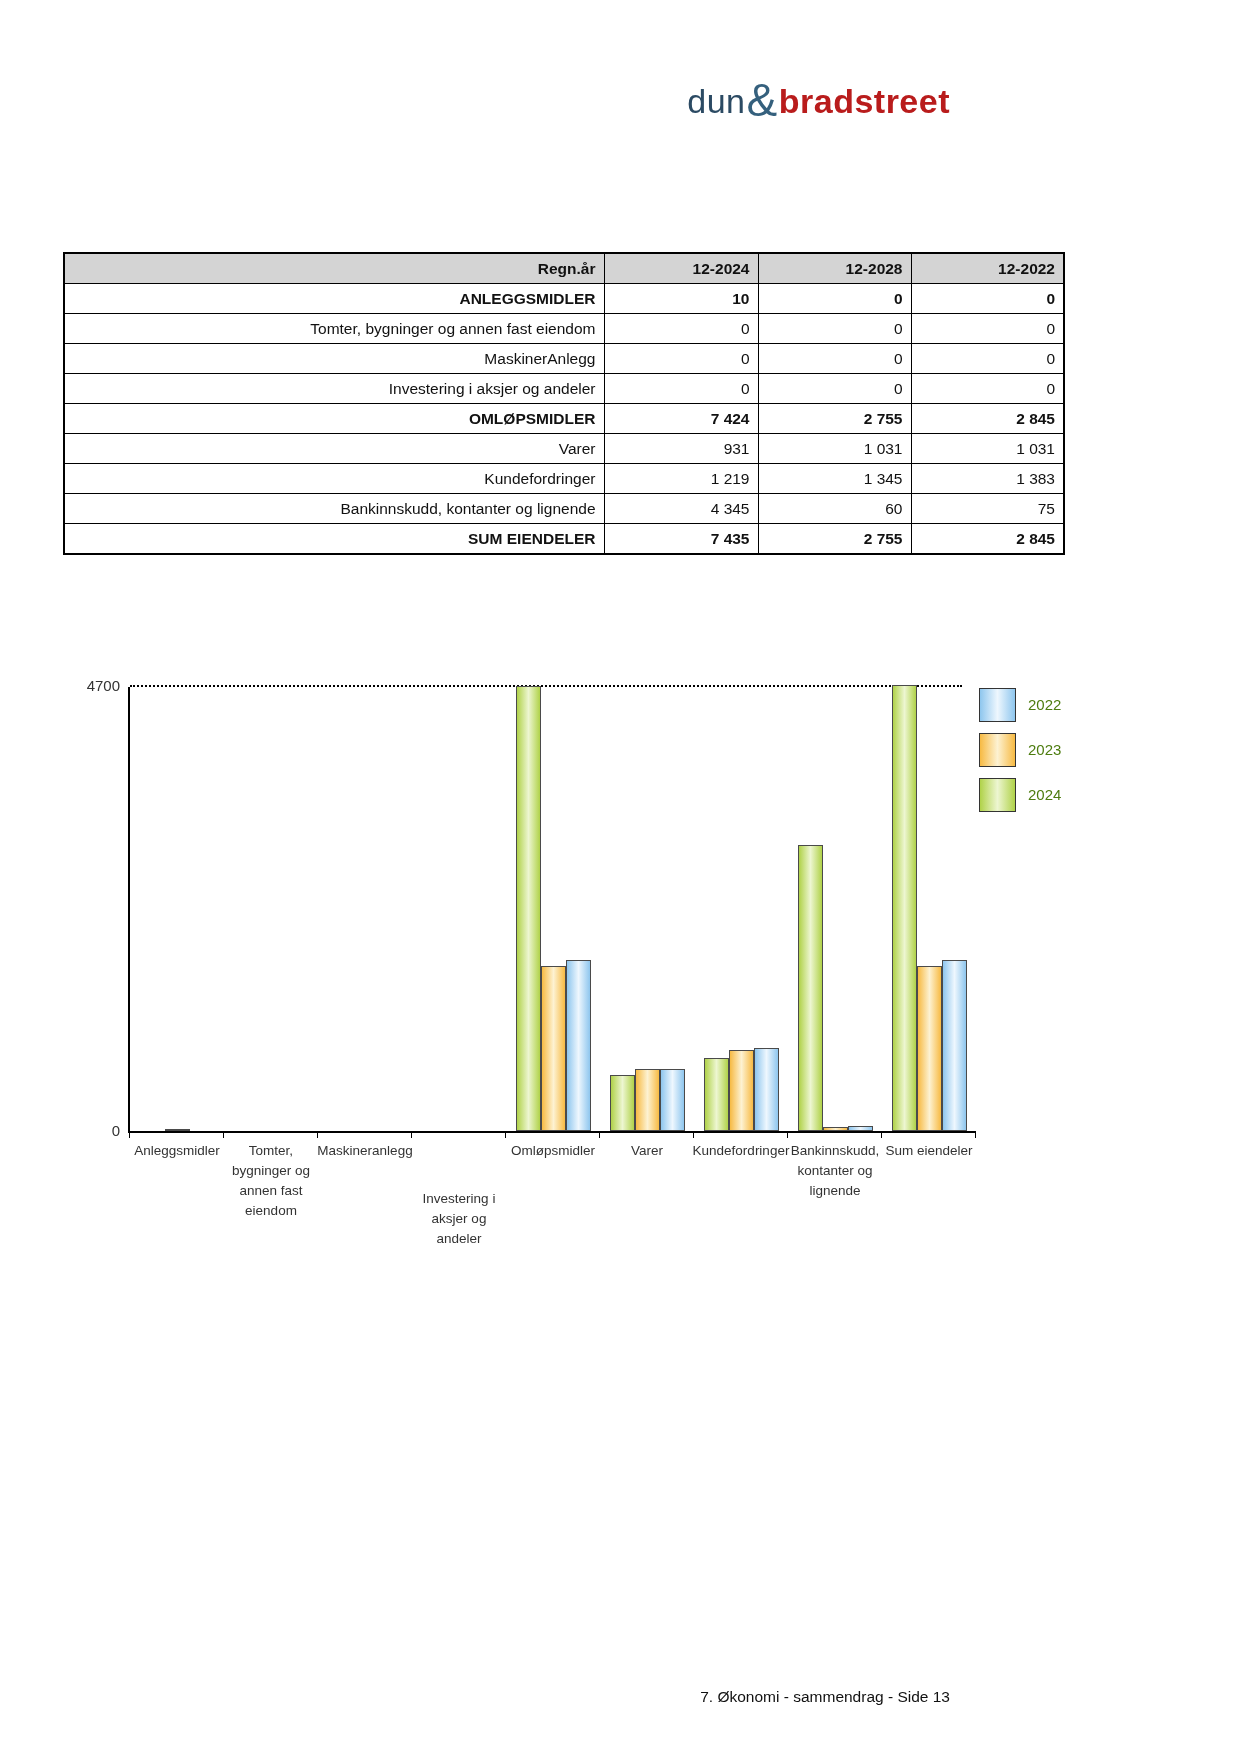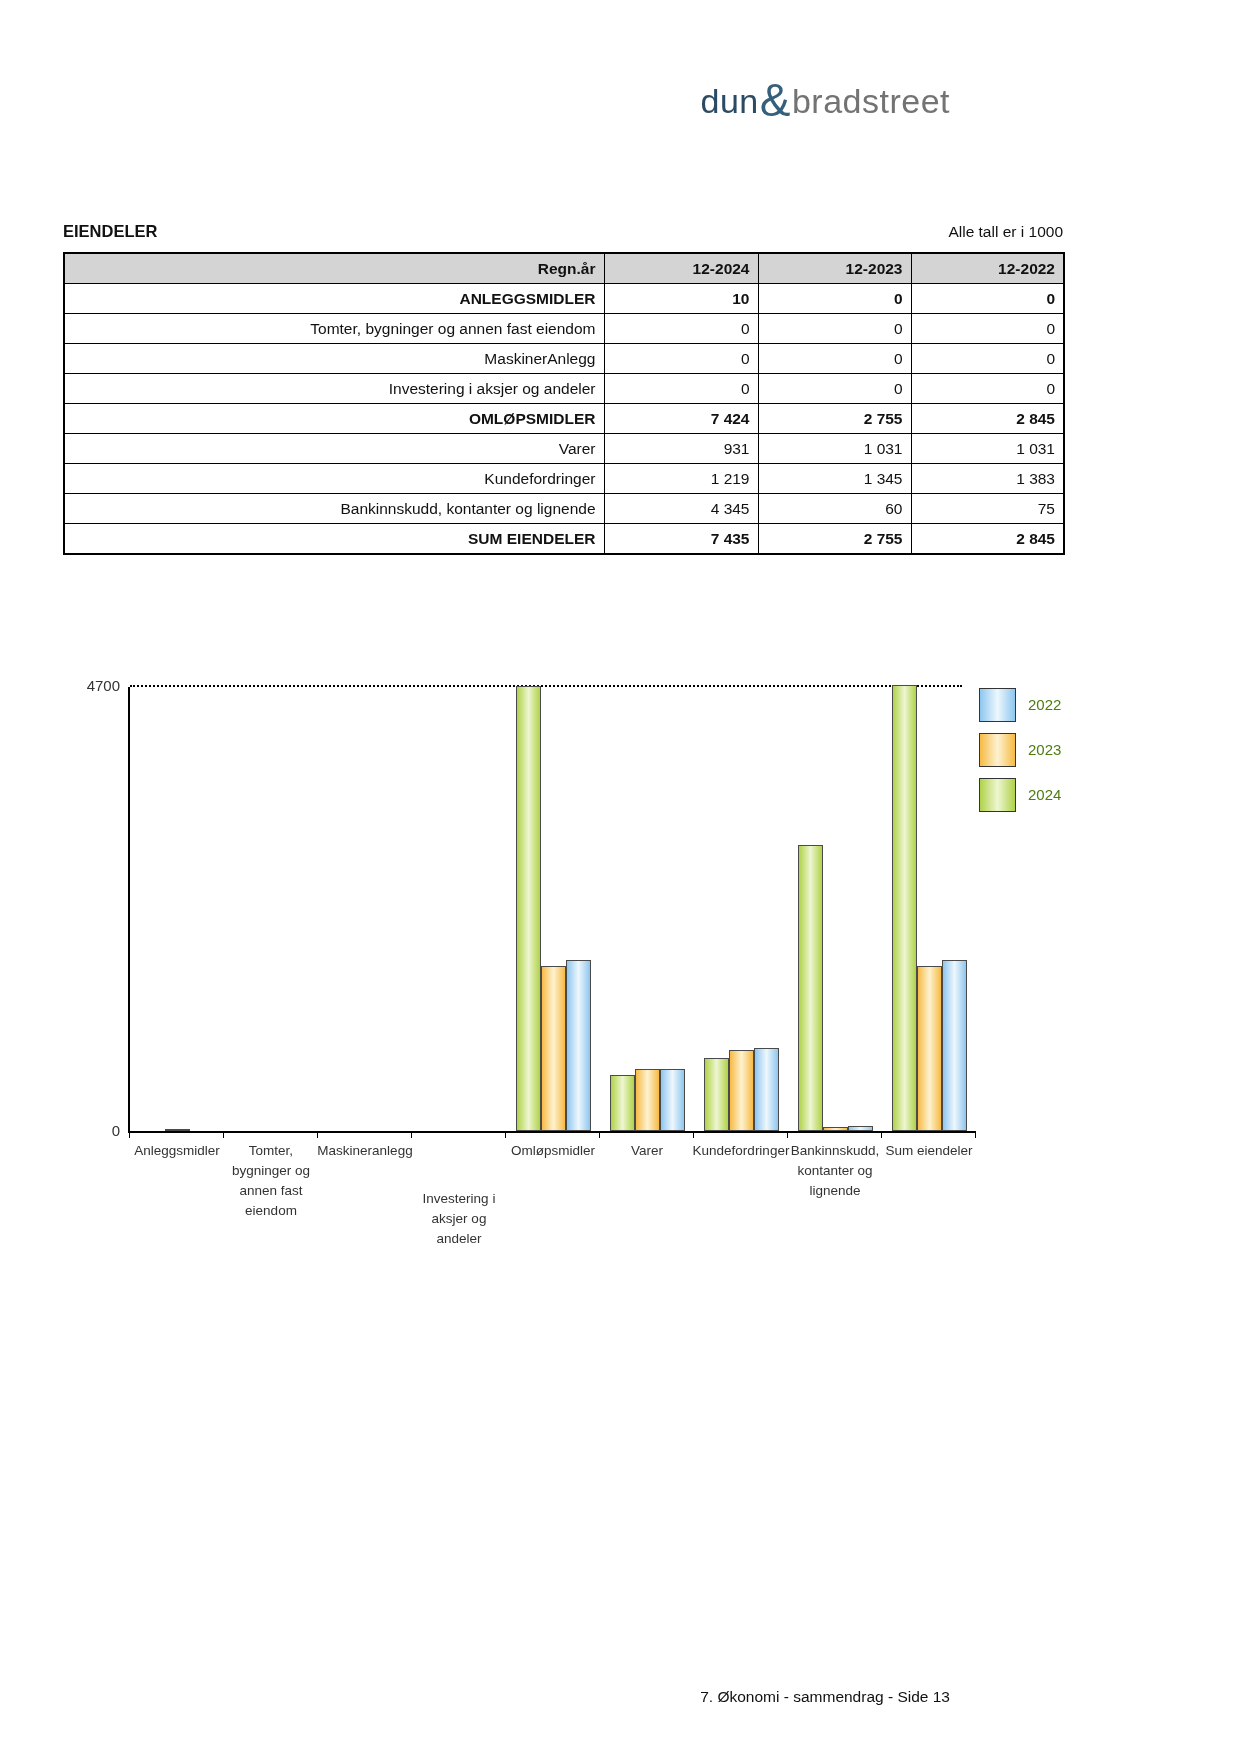--- a/index.html
+++ b/index.html
@@ -12,21 +12,21 @@
     overflow:hidden;
   }
   
   .logo{
     position:absolute;top:70px;right:178px;
     display:flex;align-items:baseline;
     font-size:34px;font-weight:400;letter-spacing:0.5px;
   }
   .logo .dun{color:#2b4a63;}
   .logo .amp{color:#35607d;font-size:46px;font-weight:400;margin:0 1px;position:relative;top:3px;}
-  .logo .brad{color:#737373;}
+  .logo .brad{color:#b91c1c;font-weight:bold;}
   
   .title-row{
     position:absolute;left:63px;top:222px;width:1000px;
     display:flex;justify-content:space-between;align-items:baseline;
   }
   .title-row .title{font-size:16.5px;font-weight:bold;color:#111;}
   .title-row .note{font-size:15.5px;color:#111;}
   
   table.fin{
     position:absolute;left:63px;top:252px;width:1000px;
@@ -64,37 +64,33 @@
 <body>
 
 <div class="page">
 
   <div class="logo">
     <span class="dun">dun</span>
     <span class="amp">&amp;</span>
     <span class="brad">bradstreet</span>
   </div>
 
-  <div class="title-row">
-    <span class="title">EIENDELER</span>
-    <span class="note">Alle tall er i 1000</span>
-  </div>
 
   <table class="fin">
     <colgroup>
         <col style="width:540px">
         <col style="width:154px">
         <col style="width:153px">
         <col style="width:153px">
       </colgroup>
     <thead>
       <tr id="fin-head">
           <th class="c-label">Regn.år</th>
           <th class="c-num">12-2024</th>
-          <th class="c-num">12-2023</th>
+          <th class="c-num">12-2028</th>
           <th class="c-num">12-2022</th>
         </tr>
     </thead>
     <tbody id="fin-body">
         <tr class="bold">
           <td class="c-label">ANLEGGSMIDLER</td>
           <td class="c-num">10</td>
           <td class="c-num">0</td>
           <td class="c-num">0</td>
         </tr>

